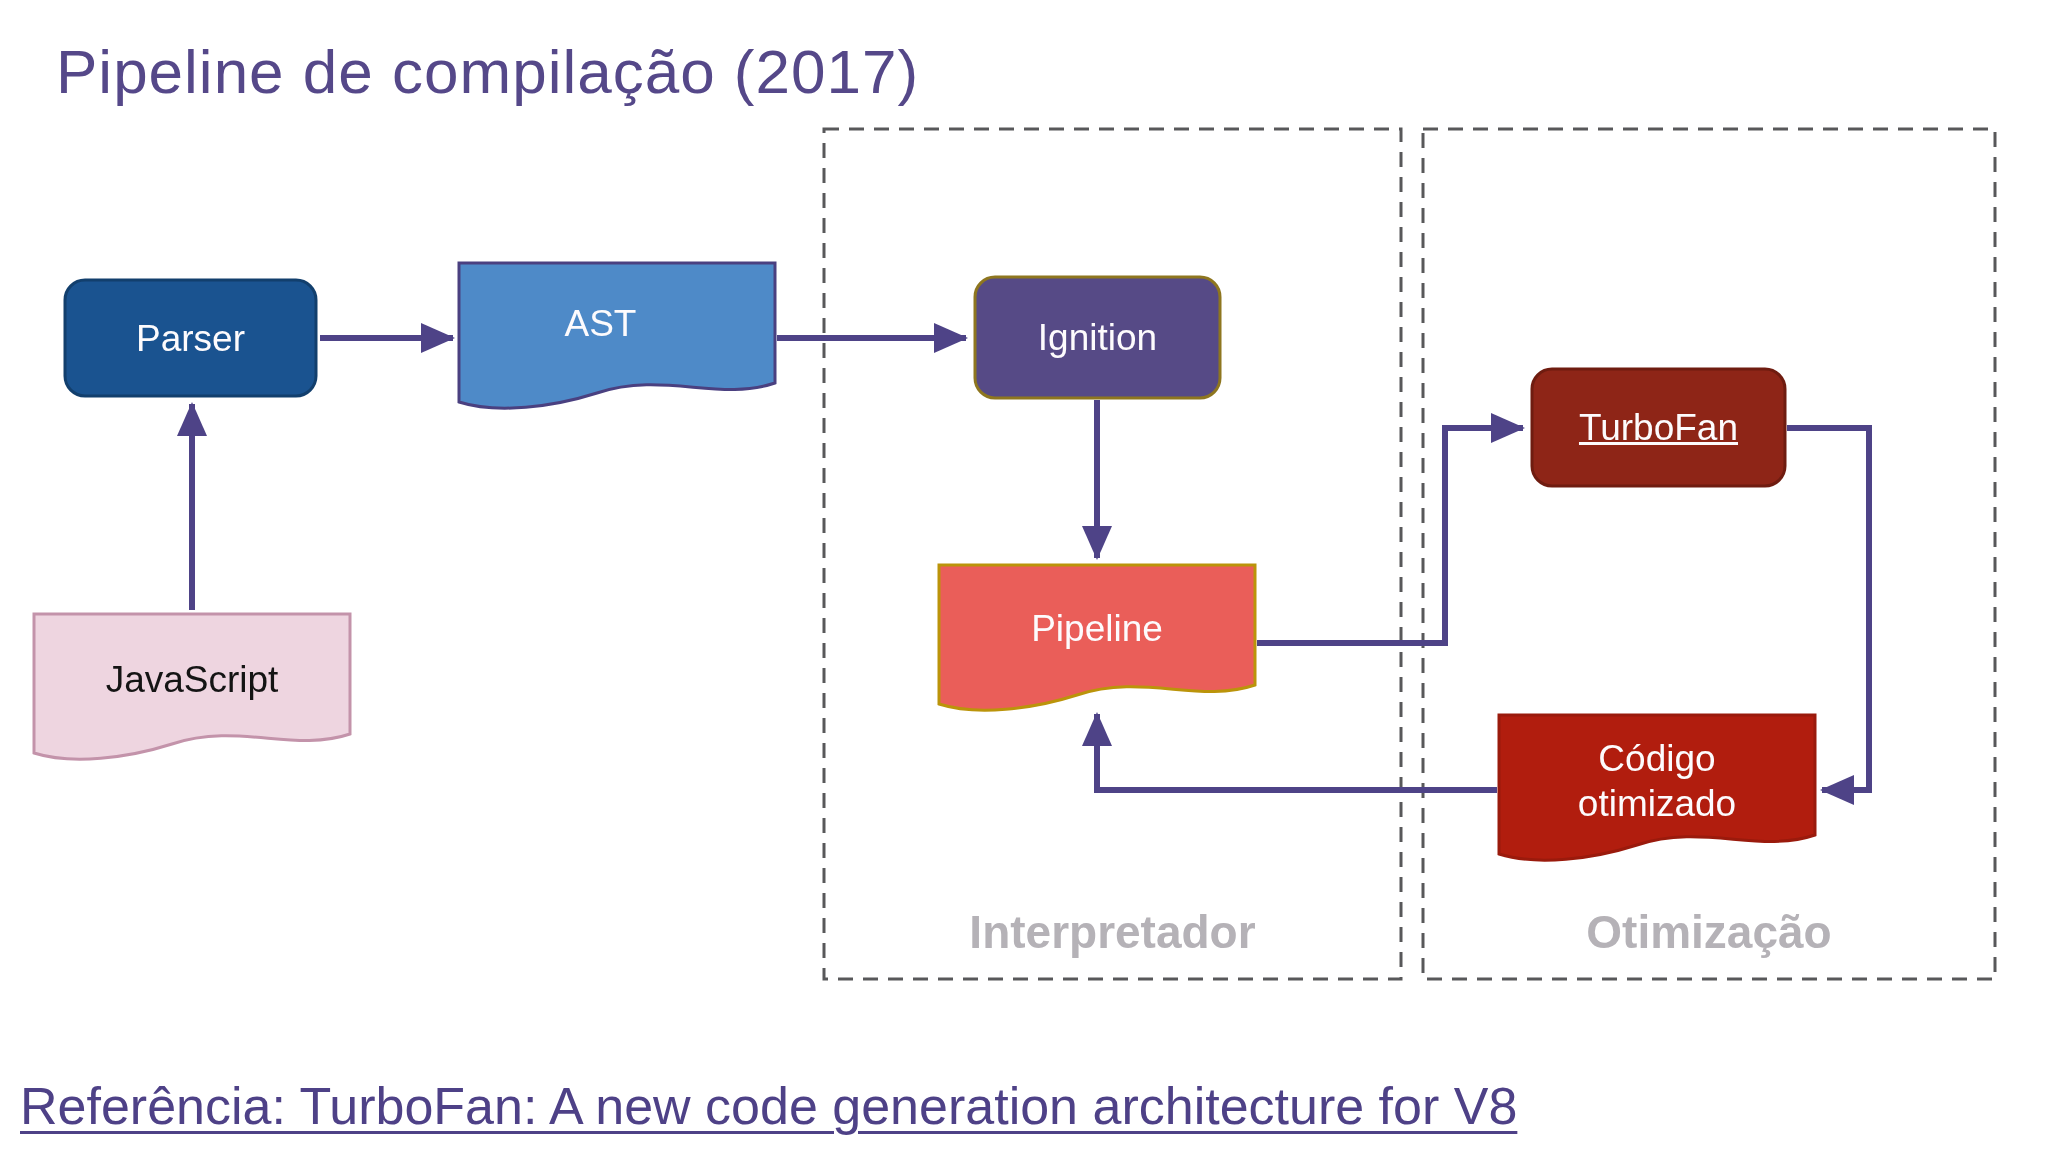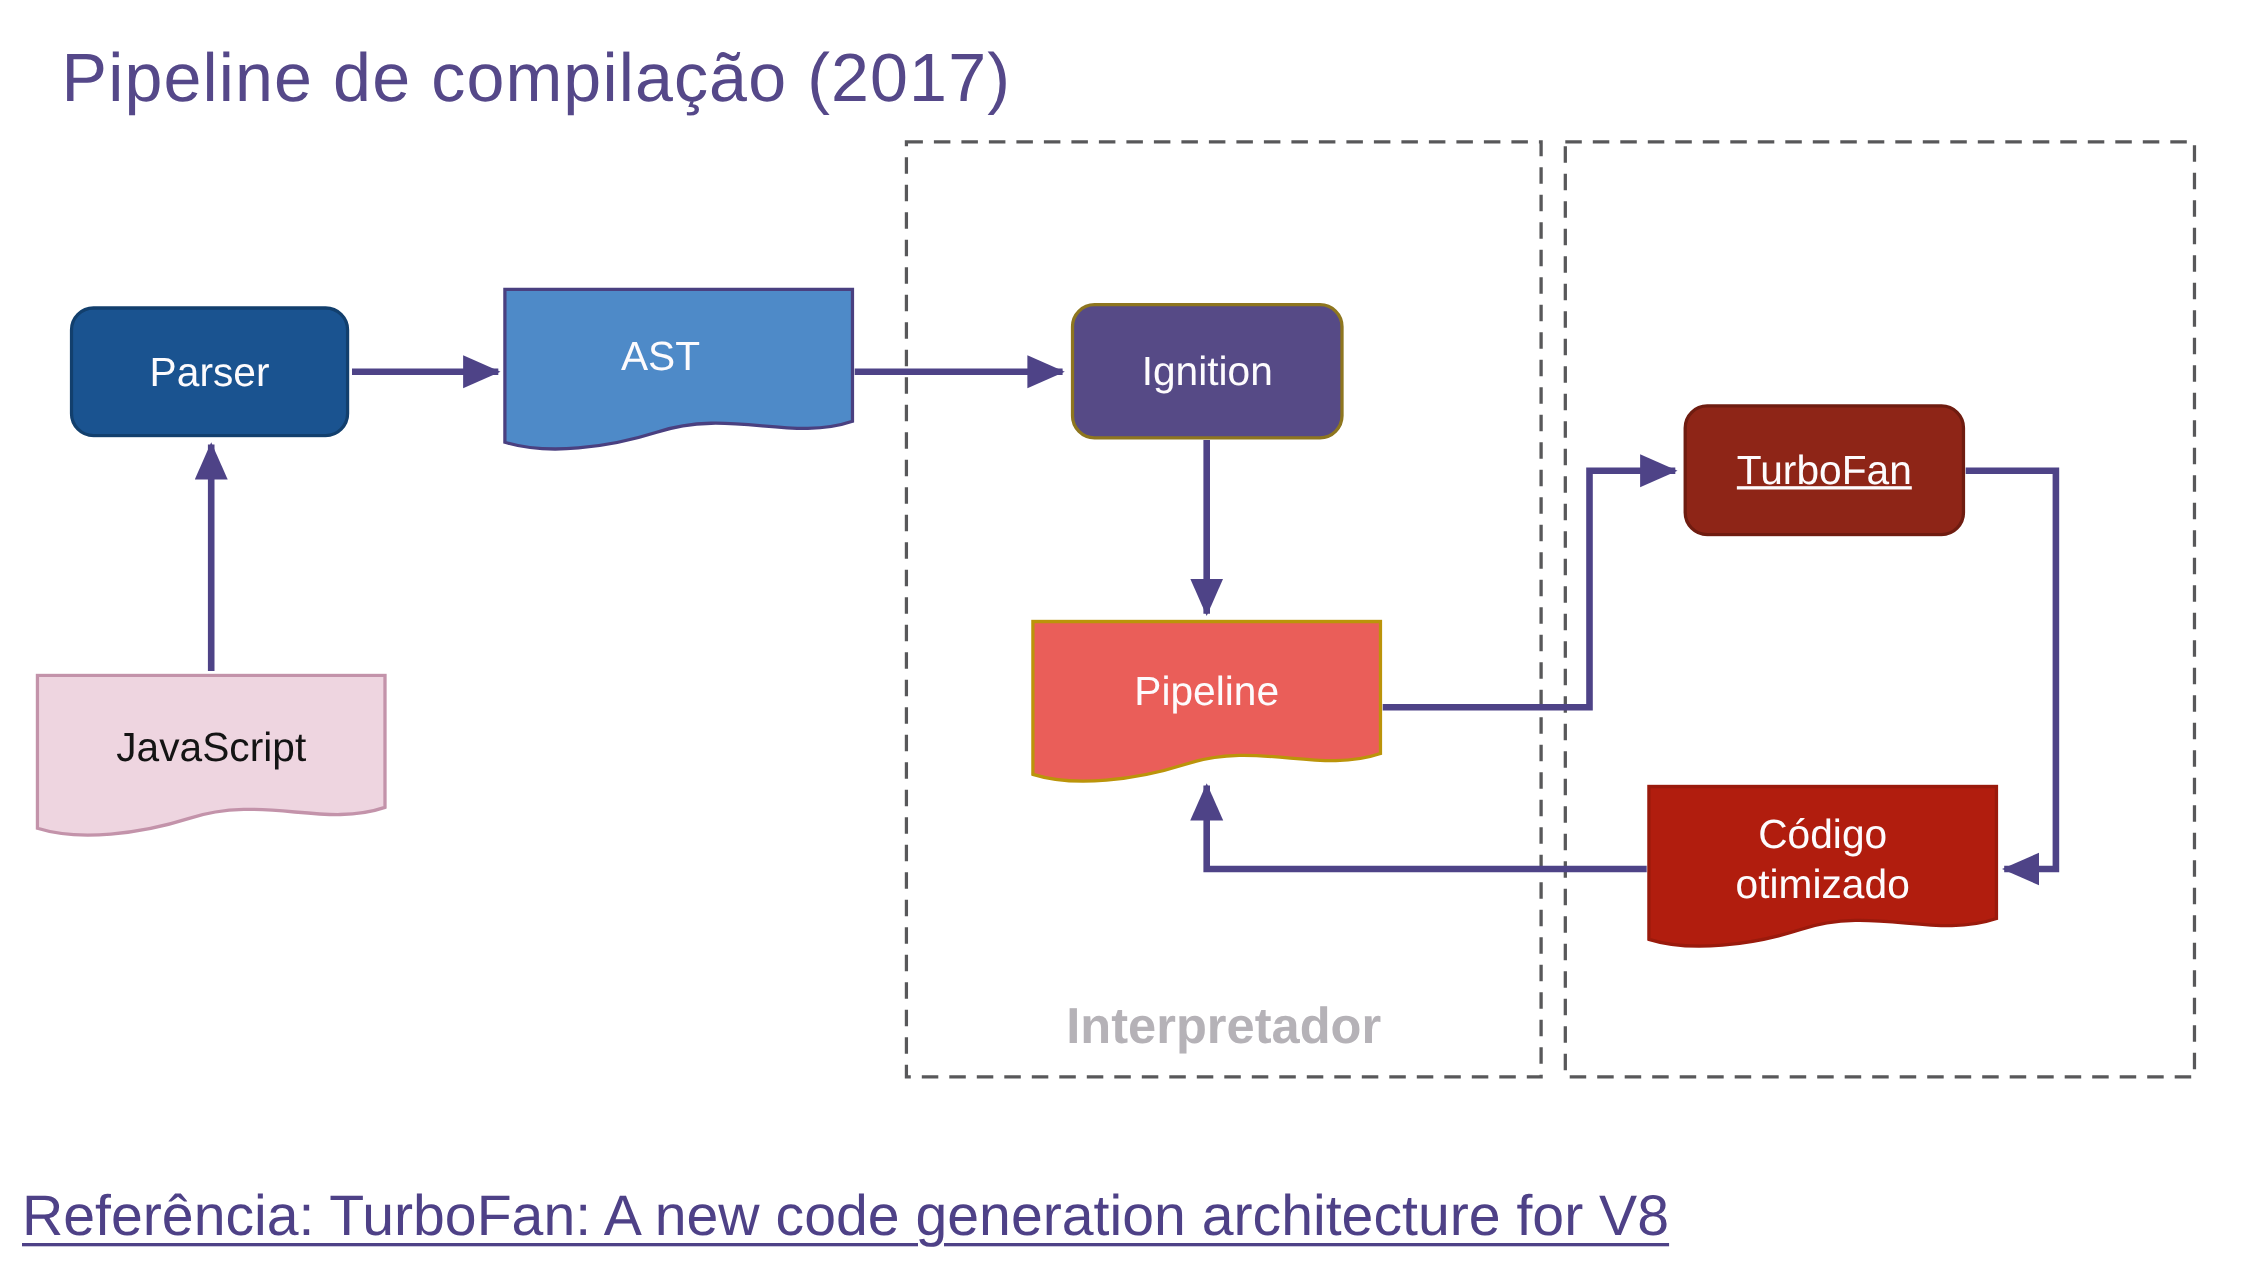--- a/index.html
+++ b/index.html
@@ -43,20 +43,21 @@
     <svg width="581" height="854">
       <rect x="2" y="2" width="577" height="850" fill="none" stroke-width="3" stroke-dasharray="15 10" stroke="#58585a"></rect>
     </svg>
     <div class="group-label">Interpretador</div>
   </div>
 
   <div class="group" style="left:1421px;top:127px;width:576px;height:854px;">
     <svg width="576" height="854">
       <rect x="2" y="2" width="572" height="850" fill="none" stroke-width="3" stroke-dasharray="15 10" stroke="#58585a"></rect>
     </svg>
+    <div class="group-label">Otimização</div>
   </div>
 
   <svg class="edges" width="2048" height="1152">
     <defs>
       <marker id="arr" markerUnits="userSpaceOnUse" markerWidth="36" markerHeight="32" refX="32" refY="15" orient="auto">
         <path d="M0,0 L34,15 L0,30 Z" fill="#4e4387"></path>
       </marker>
     </defs>
     <path d="M192,610 L192,404" fill="none" stroke-width="6" marker-end="url(#arr)" stroke="#4e4387"></path>
     <path d="M320,338 L453,338" fill="none" stroke-width="6" marker-end="url(#arr)" stroke="#4e4387"></path>

